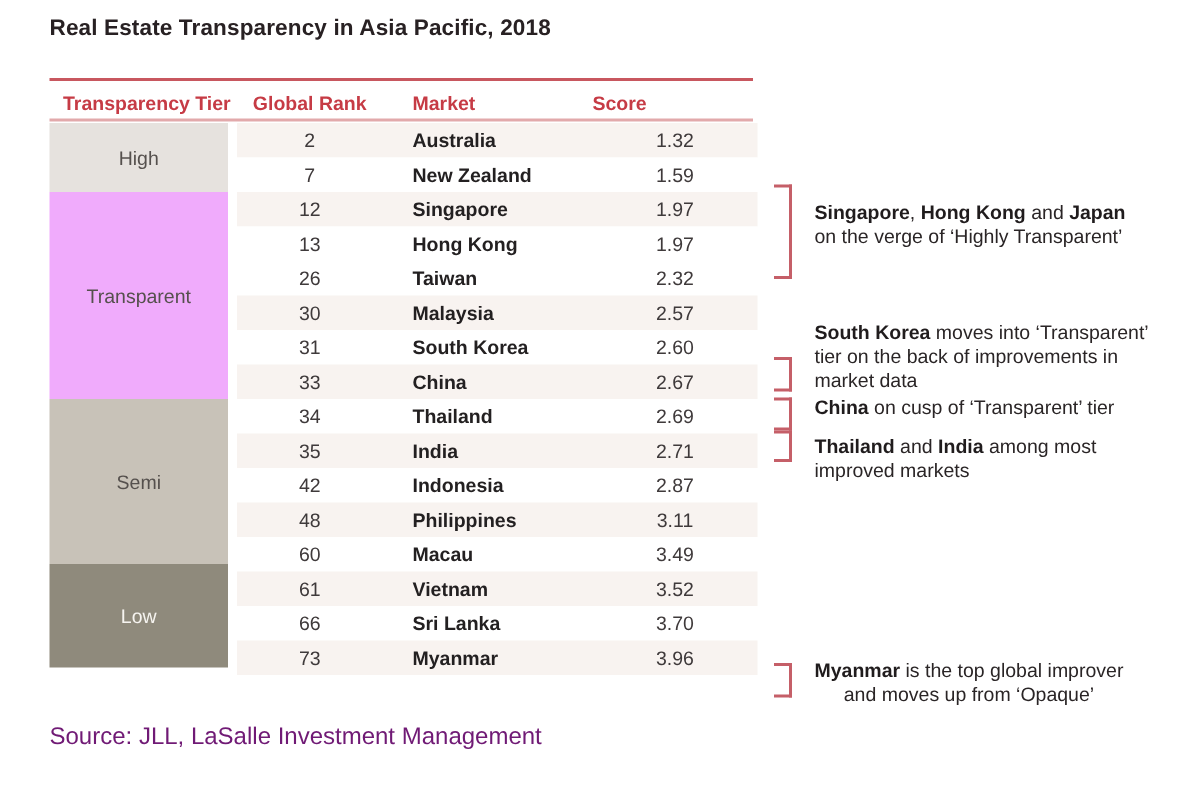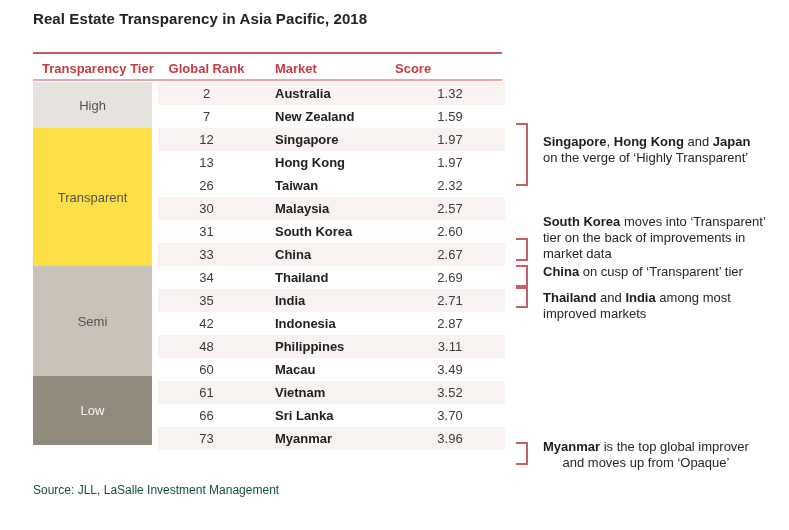--- a/index.html
+++ b/index.html
@@ -23,21 +23,21 @@
   .tier-col{position:absolute; left:33px; top:82px; width:119px;}
   .tier-cell{display:flex; align-items:center; justify-content:center; font-size:13px;}
 
   .rows{position:absolute; left:158px; top:82px; width:347px;}
   .row{display:flex; height:23px; line-height:23px; font-size:13px; background:#ffffff;}
   .row.striped{background:#f8f3f0;}
   .cell-rank{width:97px; text-align:center; color:#3f3a3b;}
   .cell-market{flex:1; padding-left:20px; font-weight:bold; color:#232021;}
   .cell-score{width:110px; text-align:center; color:#3f3a3b;}
 
-  .source{position:absolute; left:33px; top:483px; font-size:12px; color:#14532d;}
+  .source{position:absolute; left:33px; top:483px; font-size:16px; color:#701a75;}
 
   .bracket{position:absolute; left:516px; width:12px; box-sizing:border-box;
     border:2px solid #c55f68; border-left:none;}
   .note{position:absolute; left:543px; font-size:13px; line-height:16px; color:#2a2526; white-space:nowrap;}
   .note b{font-weight:bold; color:#201c1d;}
 </style>
 </head>
 <body>
 
 <div class="page">
@@ -49,21 +49,21 @@
   <div class="th th-rank">Global Rank</div>
   <div class="th th-market">Market</div>
   <div class="th th-score">Score</div>
 
   <div class="rule-header"></div>
 
   <div class="tier-col" id="tier-col">
       <div class="tier-cell" style="height: 46px; background: rgb(230, 226, 222); color: rgb(85, 80, 77);">
         <span>High</span>
       </div>
-      <div class="tier-cell" style="height: 138px; background: #fde047; color: rgb(85, 80, 77);">
+      <div class="tier-cell" style="height: 138px; background: #f0abfc; color: rgb(85, 80, 77);">
         <span>Transparent</span>
       </div>
       <div class="tier-cell" style="height: 110px; background: rgb(200, 194, 184); color: rgb(85, 80, 77);">
         <span>Semi</span>
       </div>
       <div class="tier-cell" style="height: 69px; background: rgb(143, 138, 124); color: rgb(246, 244, 240);">
         <span>Low</span>
       </div>
     </div>
   <div class="rows" id="rows">

